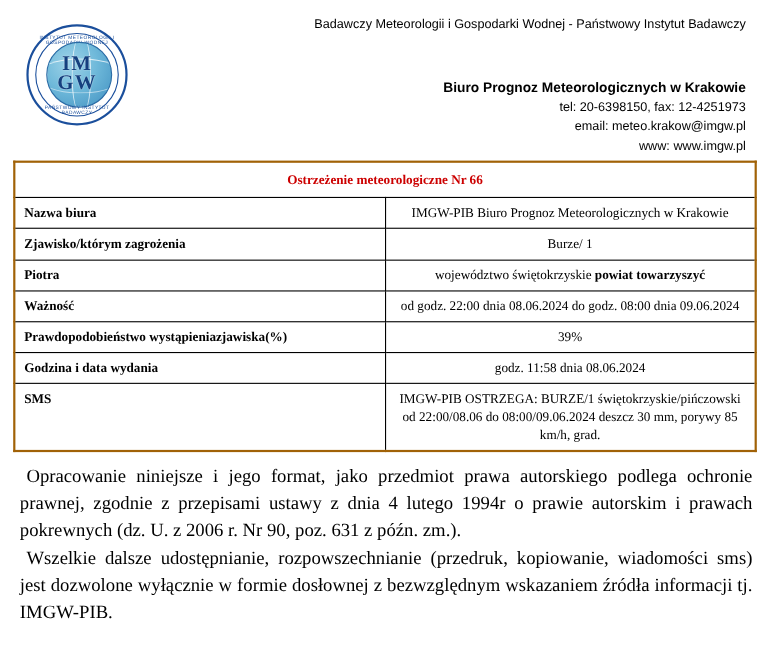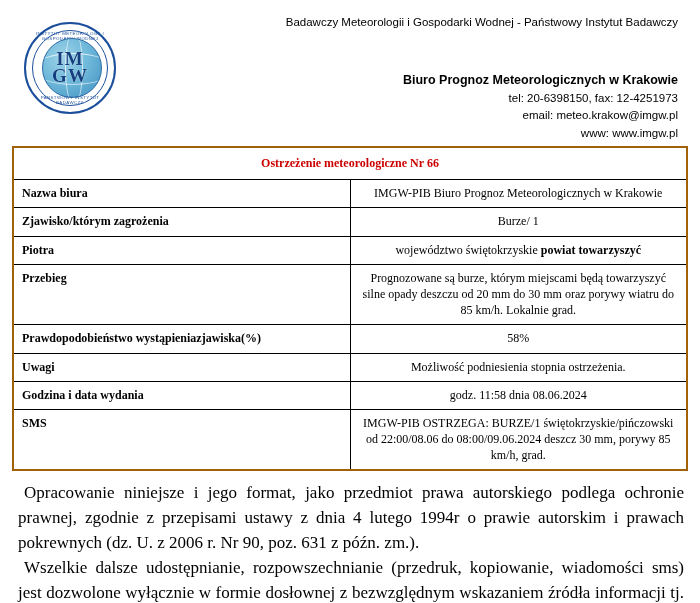--- a/index.html
+++ b/index.html
@@ -197,30 +197,26 @@
     <td class="value">Burze/ 1</td>
   </tr>
   <tr>
     <td class="label">Piotra</td>
     <td class="value">
       <span>województwo świętokrzyskie</span>
       <span class="bold-inline">powiat towarzyszyć</span>
     </td>
   </tr>
   <tr>
-    <td class="label">Przebieg</td>
-    <td class="value">Prognozowane są burze, którym miejscami będą towarzyszyć  silne opady deszczu od 20 mm do 30 mm oraz porywy wiatru do 85 km/h. Lokalnie grad.</td>
+    <td class="label">Ważność</td>
+    <td class="value">od godz. 22:00 dnia 08.06.2024 do godz. 08:00 dnia 09.06.2024</td>
   </tr>
   <tr>
     <td class="label">Prawdopodobieństwo wystąpieniazjawiska(%)</td>
-    <td class="value">58%</td>
-  </tr>
-  <tr>
-    <td class="label">Uwagi</td>
-    <td class="value">Możliwość   podniesienia stopnia ostrzeżenia.</td>
+    <td class="value">39%</td>
   </tr>
   <tr>
     <td class="label">Godzina i data wydania</td>
     <td class="value">godz. 11:58 dnia 08.06.2024</td>
   </tr>
   <tr>
     <td class="label">SMS</td>
     <td class="value">IMGW-PIB OSTRZEGA: BURZE/1 świętokrzyskie/pińczowski  od 22:00/08.06 do 08:00/09.06.2024 deszcz 30 mm, porywy 85 km/h, grad.</td>
   </tr>
 </tbody>

